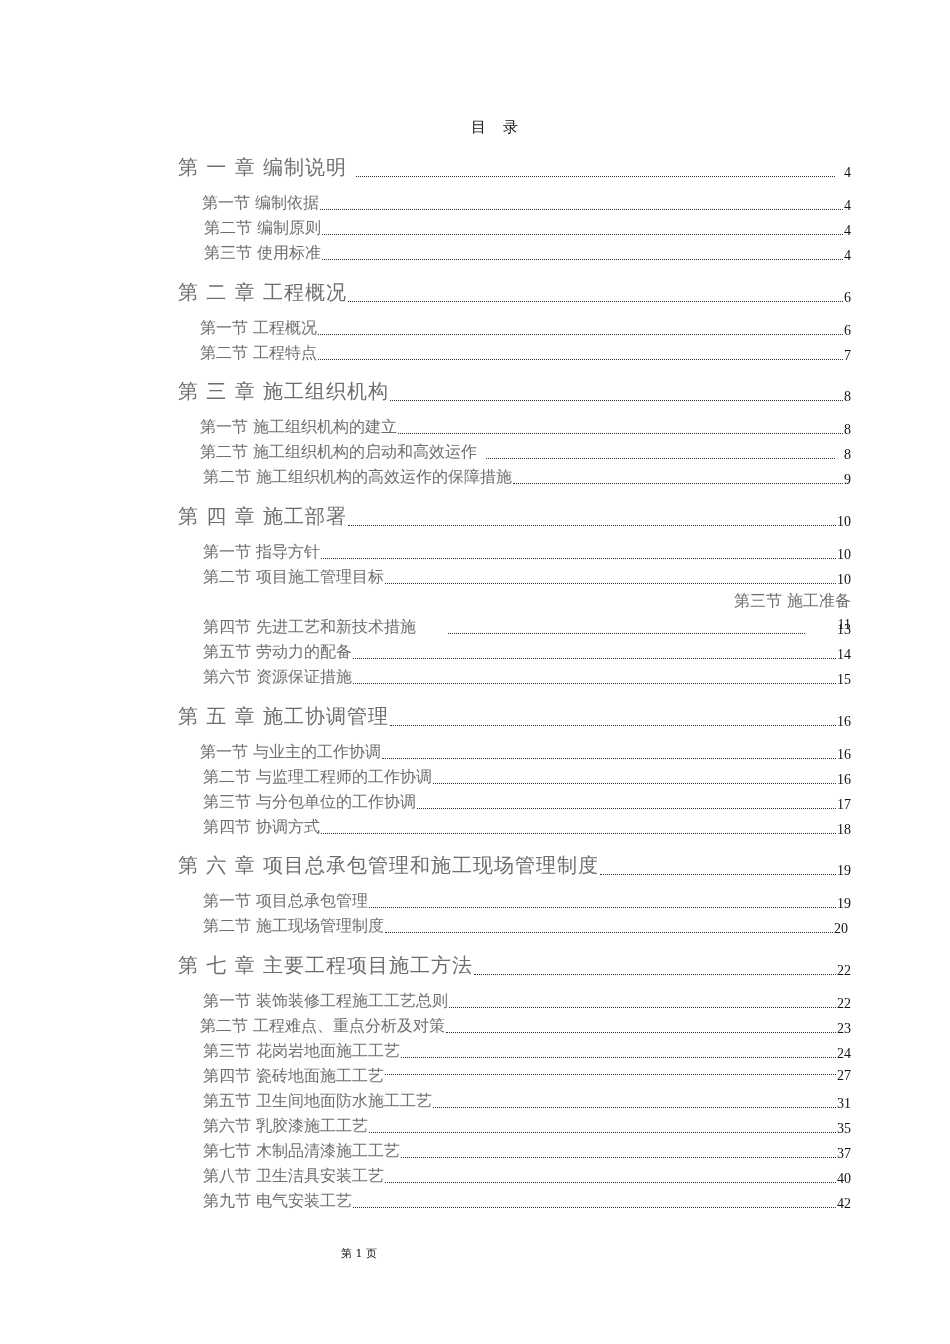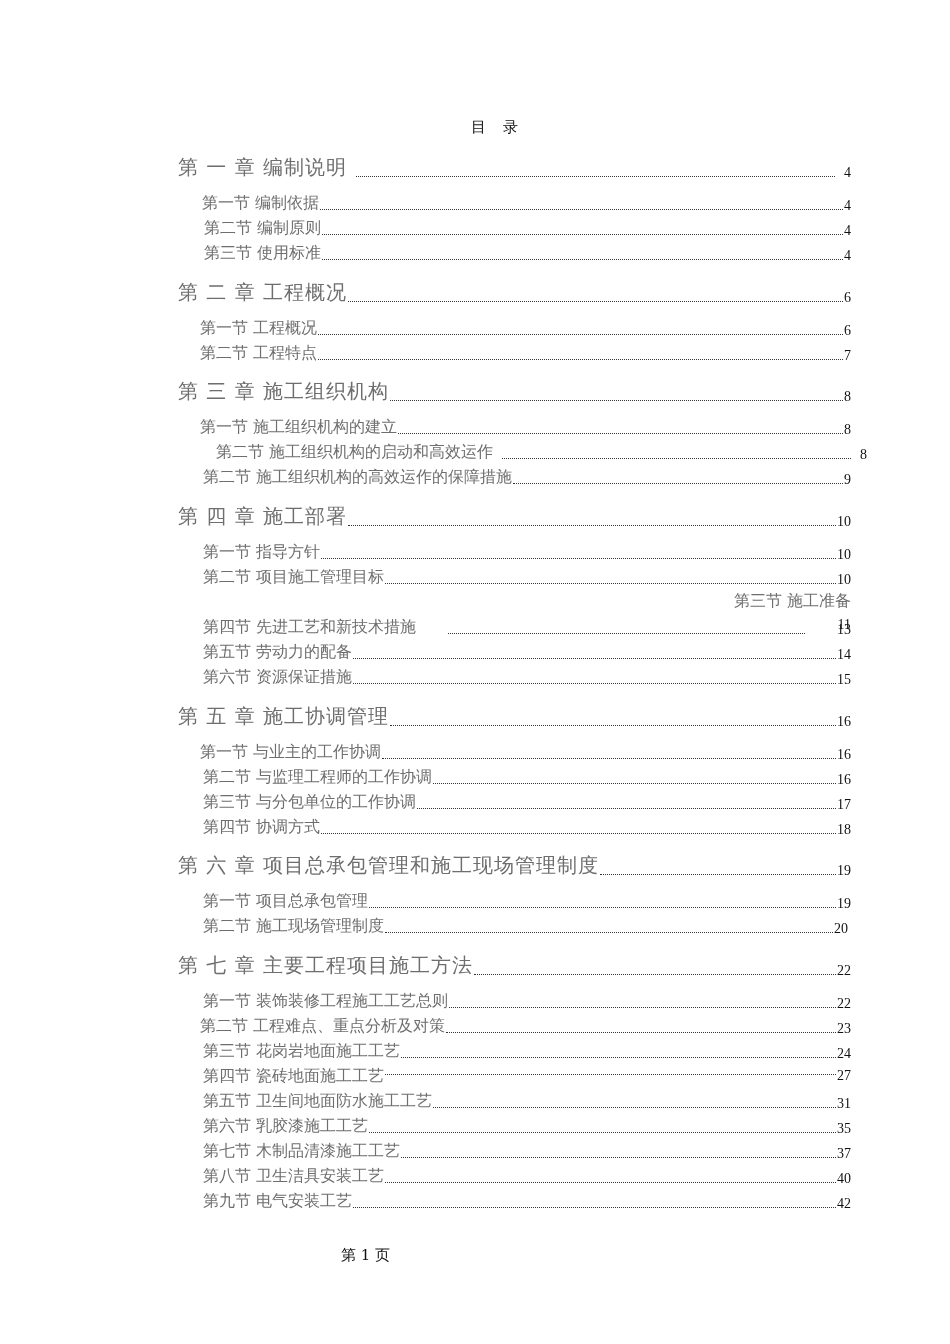--- a/index.html
+++ b/index.html
@@ -10,21 +10,21 @@
   .toc { position: absolute; left: 0; top: 0; width: 950px; }
   .row { position: absolute; display: flex; align-items: flex-end; white-space: nowrap; }
   .row .label { flex: 0 0 auto; color: #6e6e6e; }
   .row .leader { flex: 1 1 auto; border-bottom: 1.5px dotted #333; margin: 0 1px 4px 1px; height: 1px; }
   .row .page { flex: 0 0 auto; color: #111; font-family: "Liberation Serif", serif; }
   .chapter { font-size: 20px; height: 26px; }
   .chapter .label { letter-spacing: 1px; }
   .chapter .page { font-size: 14px; }
   .section { font-size: 16px; height: 22px; }
   .section .page { font-size: 14px; }
-  .footer { position: absolute; top: 1246px; left: 341px; font-size: 15px; color: #111; }
+  .footer { position: absolute; top: 1246px; left: 341px; font-size: 11px; color: #111; }
 </style>
 </head>
 <body>
 
 <div class="page-title">目 录</div>
 
 <div class="toc">
 
   <div class="row chapter" style="top:155px;left:178px;width:673px;gap:8px;">
     <span class="label">第  一  章  编制说明</span>
@@ -66,21 +66,21 @@
   <div class="row chapter" style="top:379px;left:178px;width:673px;">
     <span class="label">第  三  章  施工组织机构</span>
     <span class="leader"></span>
     <span class="page">8</span>
   </div>
   <div class="row section" style="top:416px;left:200px;width:651px;">
     <span class="label">第一节  施工组织机构的建立</span>
     <span class="leader"></span>
     <span class="page">8</span>
   </div>
-  <div class="row section" style="top:441px;left:216px;width:651px;gap:8px;">
+  <div class="row section" style="top:441px;left:200px;width:651px;gap:8px;">
     <span class="label">第二节  施工组织机构的启动和高效运作</span>
     <span class="leader"></span>
     <span class="page">8</span>
   </div>
   <div class="row section" style="top:466px;left:203px;width:648px;">
     <span class="label">第二节  施工组织机构的高效运作的保障措施</span>
     <span class="leader"></span>
     <span class="page">9</span>
   </div>
 

